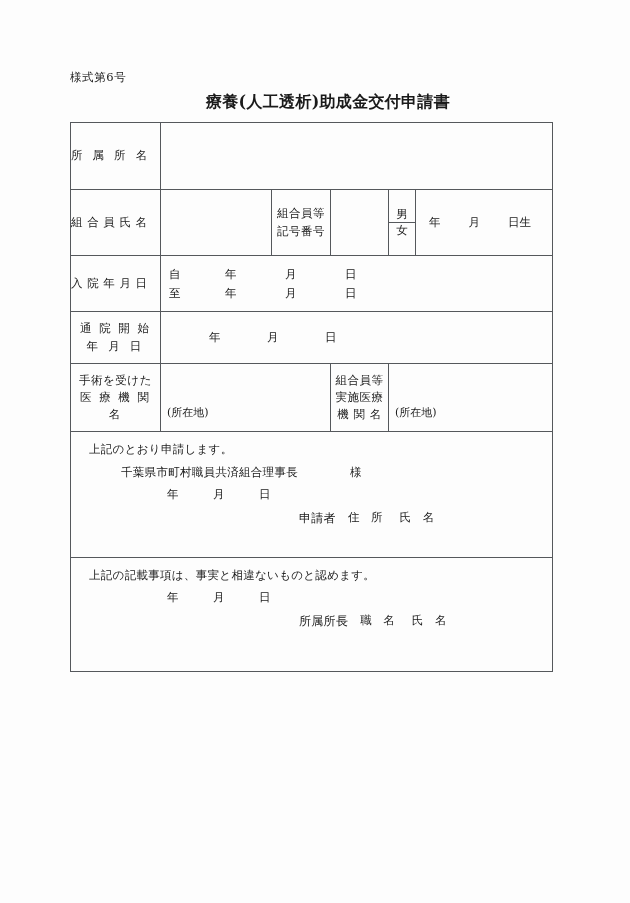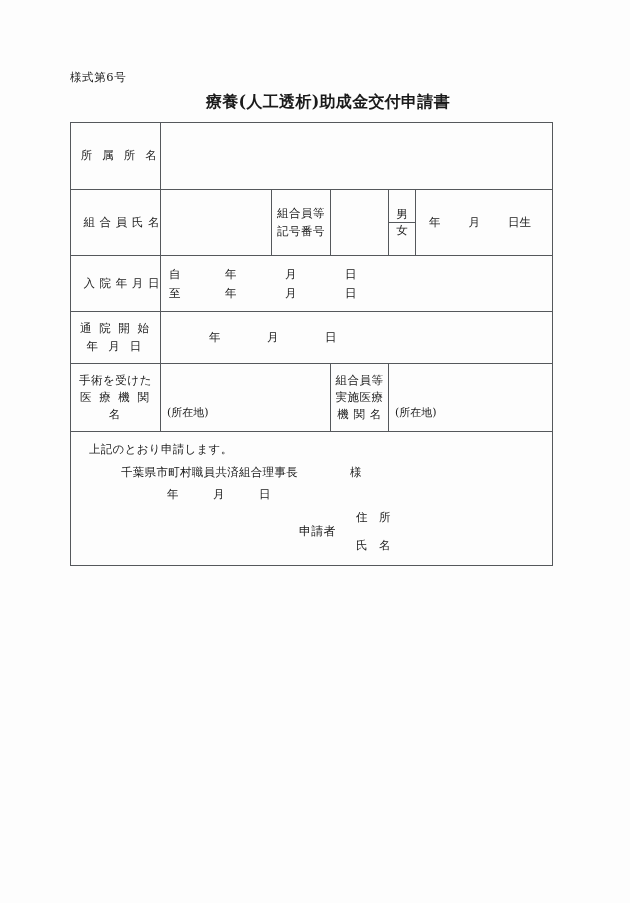--- a/index.html
+++ b/index.html
@@ -56,21 +56,21 @@
   table.form td {
     border: 1px solid #55585c;
     font-size: 11.5px;
     vertical-align: middle;
     padding: 0;
     position: relative;
   }
 
   
   .lbl {
-    text-align: right;
+    text-align: left;
     line-height: 1.55;
     padding: 2px 4px;
     letter-spacing: 0.5px;
     white-space: nowrap;
     margin-left: 46px;
   }
   .lbl-sp { letter-spacing: 3.2px; padding-left: 3px; }
   .lbl2 { text-align: center; line-height: 1.5; letter-spacing: 0.5px; }
 
   .spread { letter-spacing: 3.2px; }
@@ -147,23 +147,23 @@
     justify-content: flex-start;
     padding-left: 228px;
   }
   .sig-who {
     align-self: center;
     white-space: nowrap;
     letter-spacing: 0.3px;
     font-size: 12px;
   }
   .sig-lines {
-    margin-left: 20px;
-    display: flex;
-    flex-direction: column;
+    margin-left: 12px;
+    display: flex;
+    flex-direction: row;
     gap: 13px;
     white-space: nowrap;
   }
   .sig-lines div { letter-spacing: 4px; font-size: 11.5px; }
 </style>
 </head>
 <body>
 
 <div class="page">
 
@@ -282,16 +282,35 @@
             <span class="sig-who">申請者</span>
             <div class="sig-lines">
               <div>住 所</div>
               <div>氏 名</div>
             </div>
           </div>
         </div>
       </td>
     </tr>
 
+    <tr>
+      <td colspan="6" style="height:113px; vertical-align:top">
+        <div class="stmt">
+          <div class="stmt-line1">上記の記載事項は、事実と相違ないものと認めます。</div>
+          <div class="stmt-date">
+            <span class="c">年</span>
+            <span class="c">月</span>
+            <span>日</span>
+          </div>
+          <div class="sig-block">
+            <span class="sig-who">所属所長</span>
+            <div class="sig-lines">
+              <div>職 名</div>
+              <div>氏 名</div>
+            </div>
+          </div>
+        </div>
+      </td>
+    </tr>
 
   </tbody>
     </table>
 </div>
 
 </body></html>

